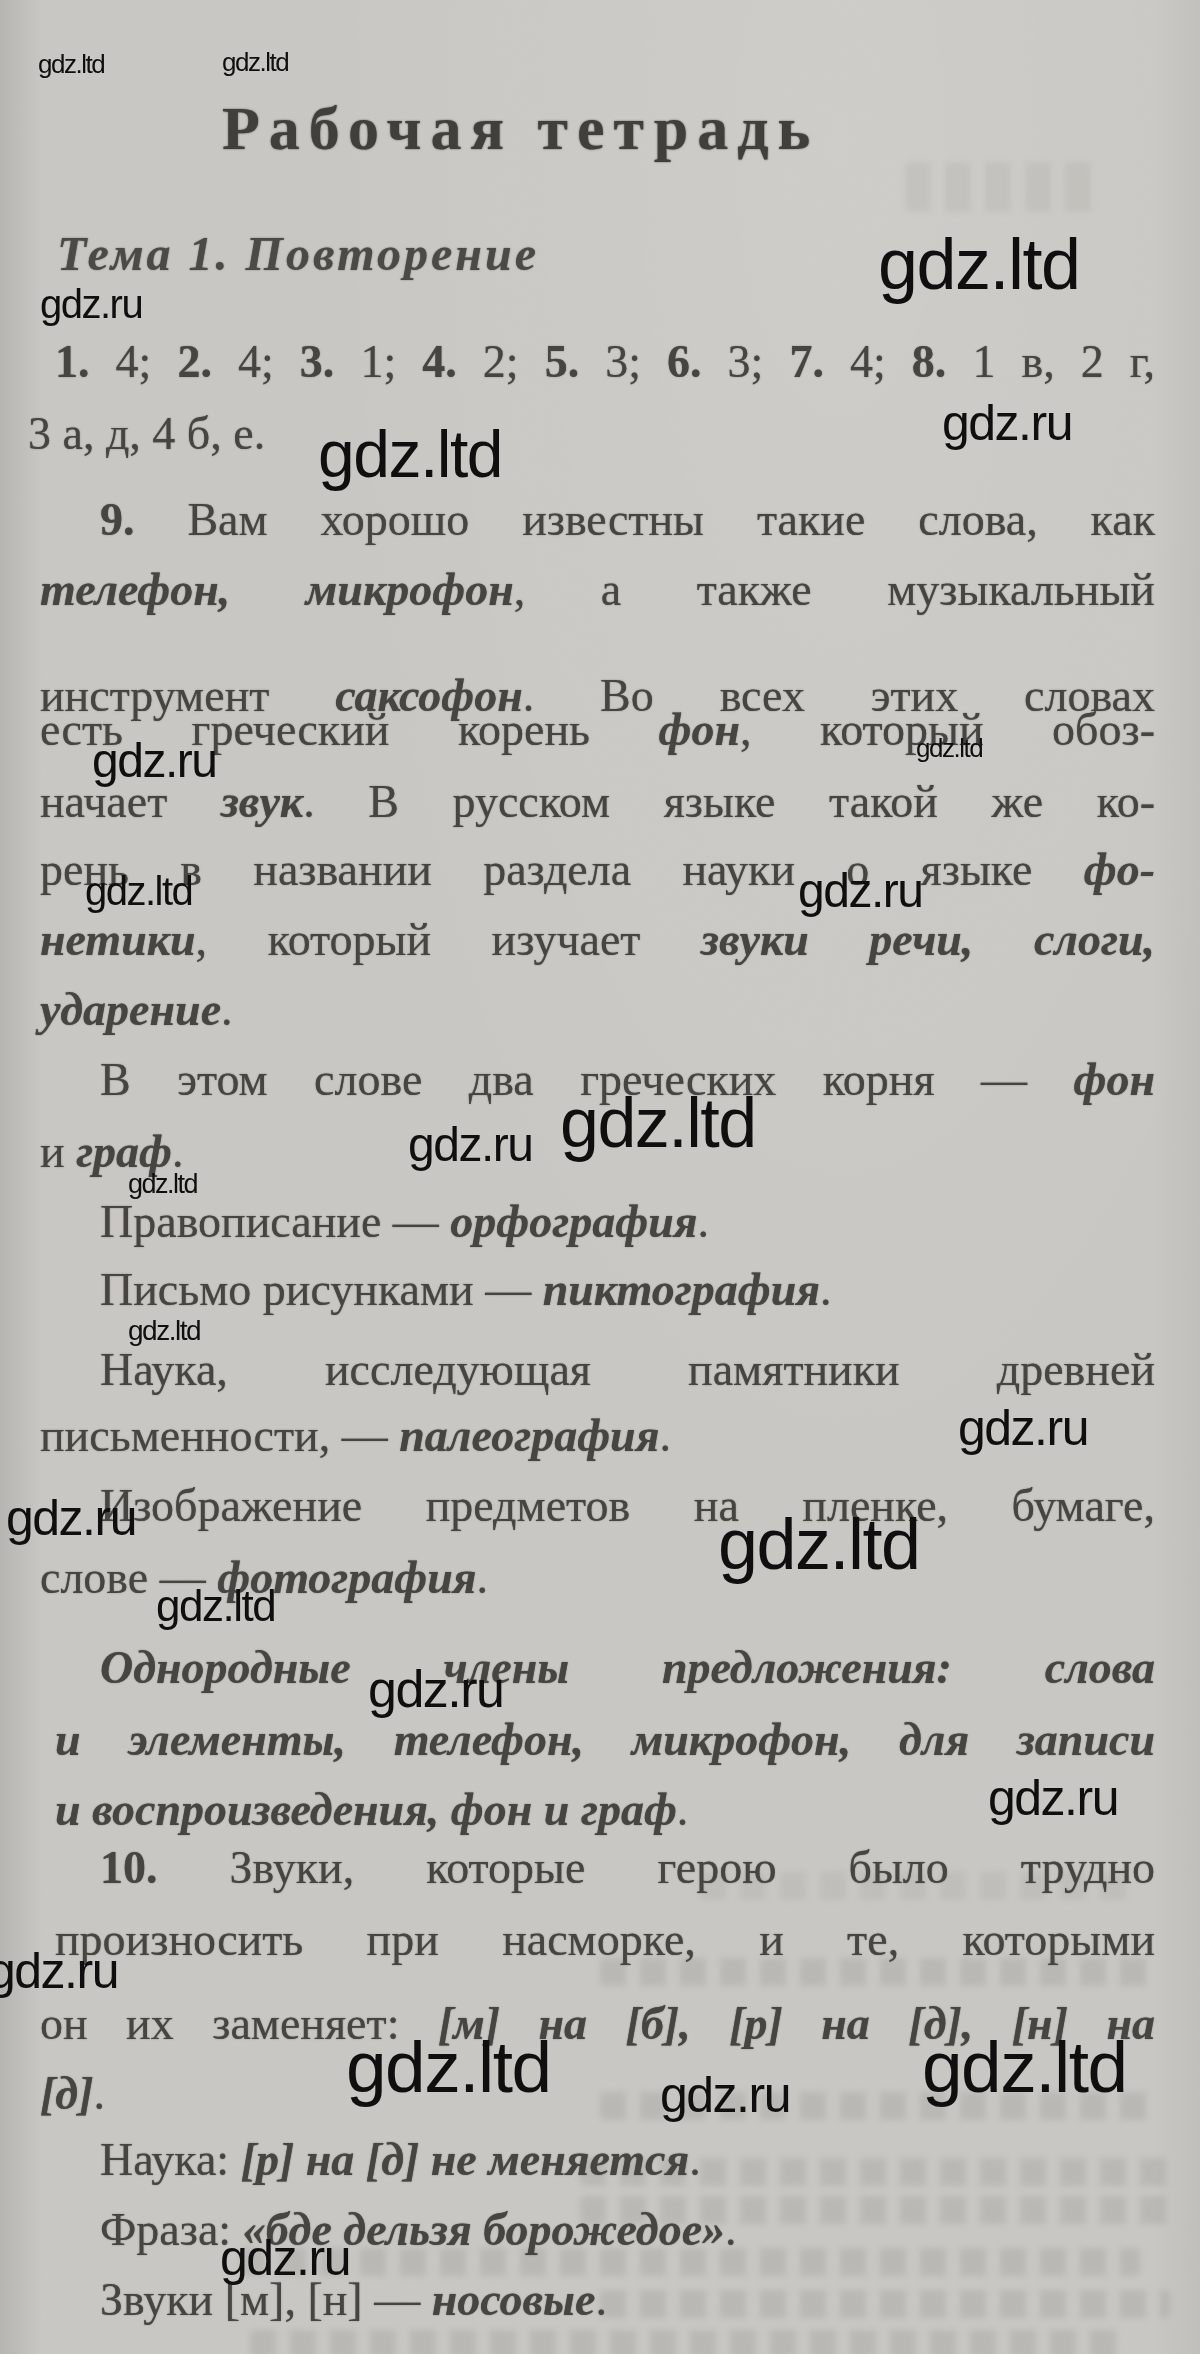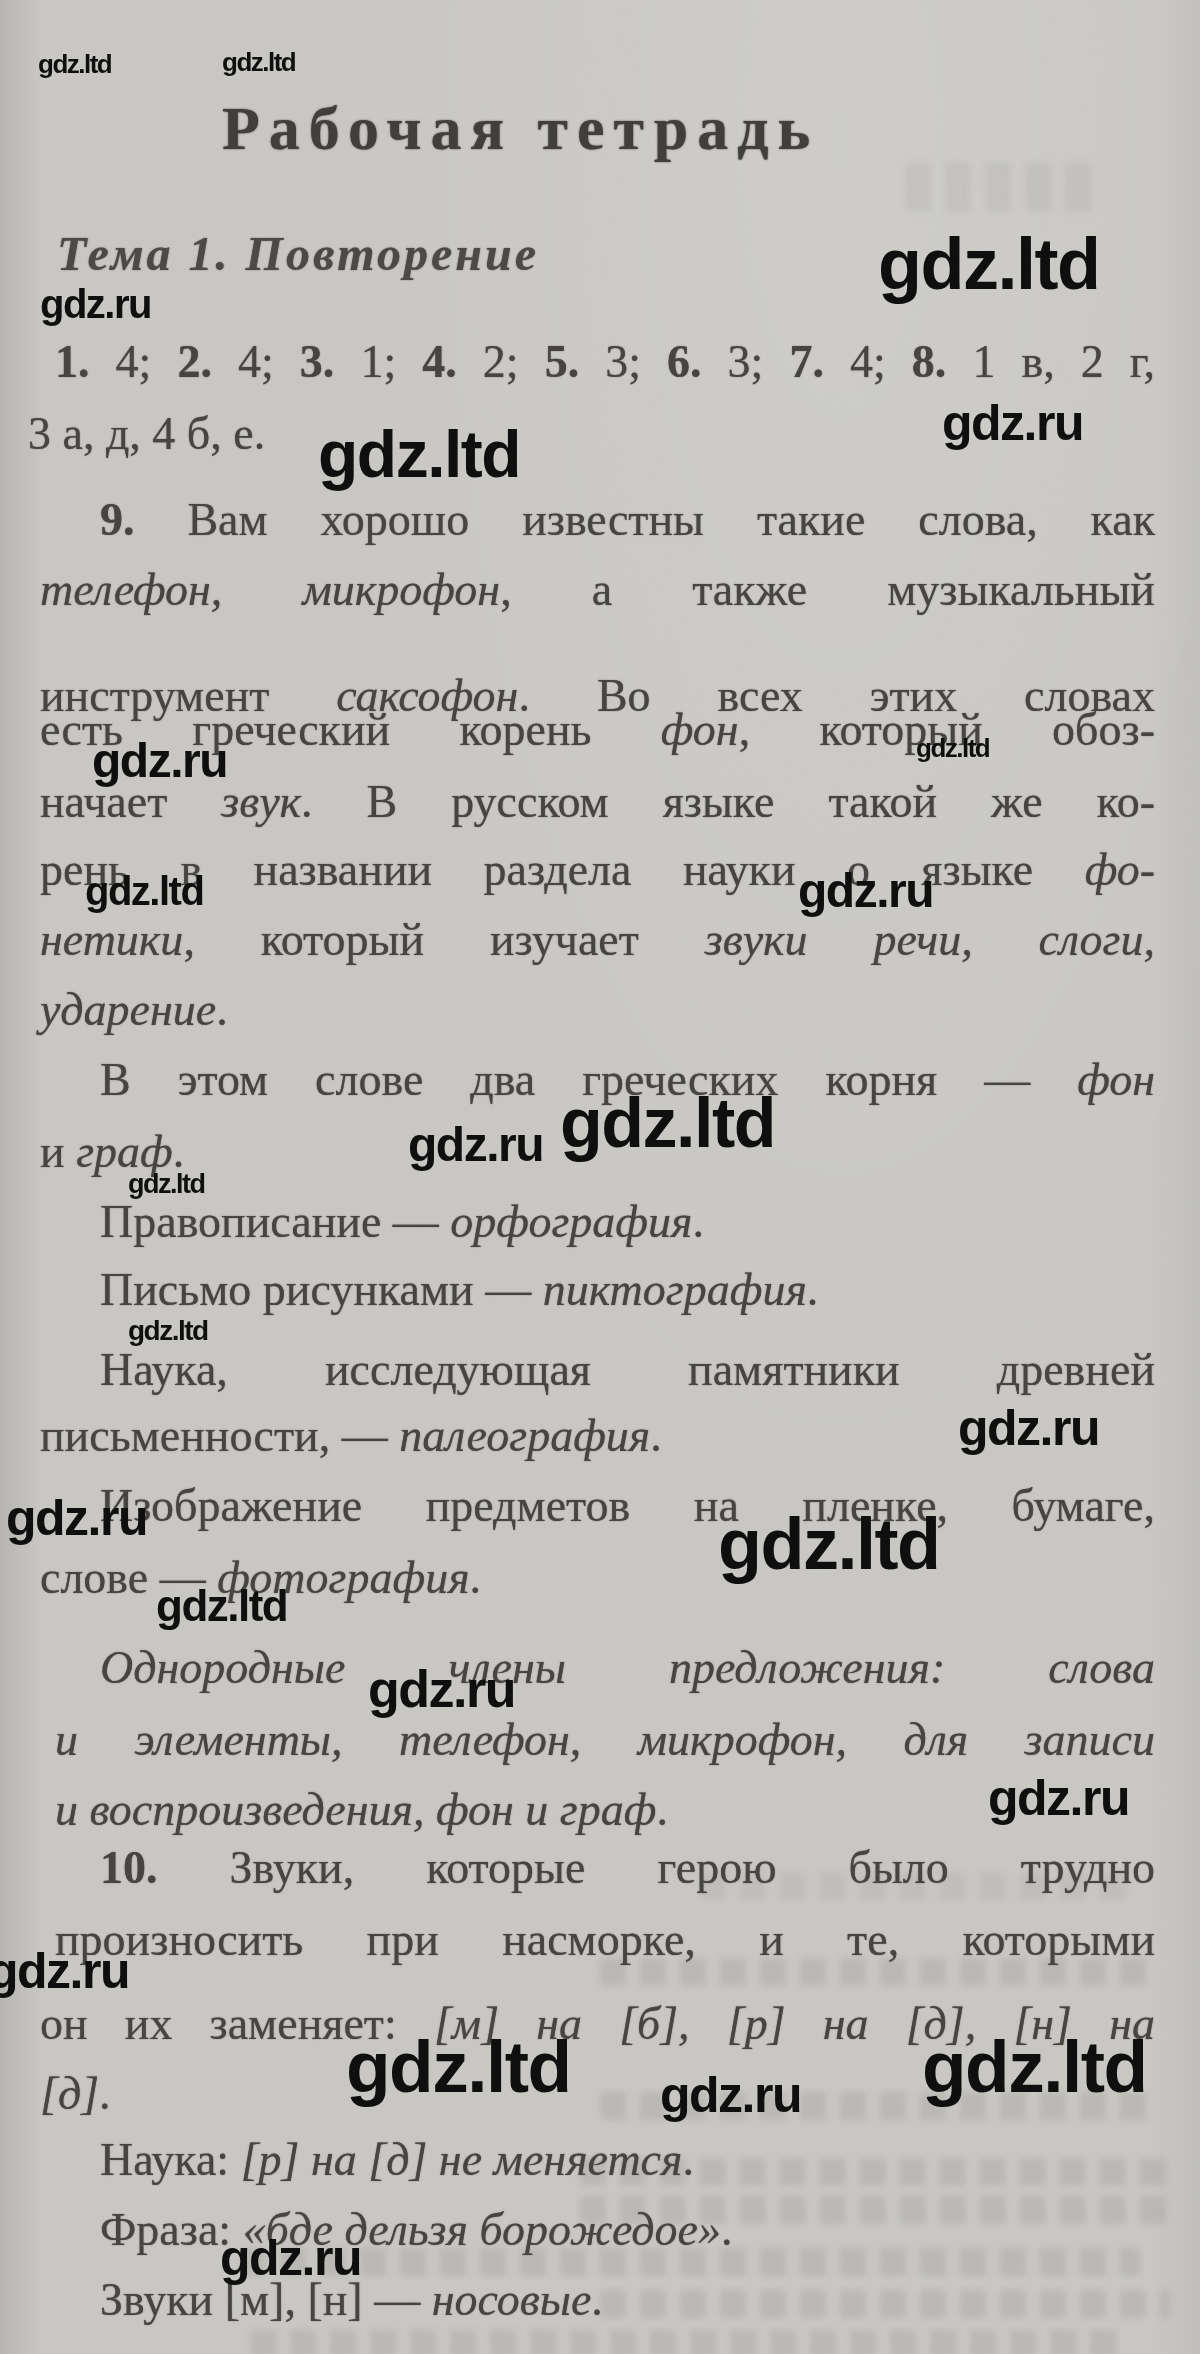--- a/index.html
+++ b/index.html
@@ -13,22 +13,22 @@
           #c9c8c4;}
   .title{position:absolute;left:222px;top:93px;font-size:62px;font-weight:bold;
          letter-spacing:9px;color:#3f3d3a;text-shadow:0 0 2px rgba(62,60,56,.8);}
   .section{position:absolute;left:57px;top:226px;font-size:48px;font-weight:bold;
            font-style:italic;letter-spacing:3px;color:#4a4845;
            text-shadow:0 0 1.5px rgba(70,68,64,.8);}
   .line{position:absolute;left:40px;width:1115px;font-size:46px;line-height:1.05;
         color:#454340;text-shadow:0 0 1.2px rgba(73,70,66,.85);}
   .just{text-align:justify;text-align-last:justify;}
   .s-b{font-weight:bold;}
-  .s-bi{font-weight:normal;font-style:italic;}
-  .wm{position:absolute;font-family:"Liberation Sans",sans-serif;font-weight:700;
+  .s-bi{font-weight:bold;font-style:italic;}
+  .wm{position:absolute;font-family:"Liberation Sans",sans-serif;font-weight:400;
       color:#0c0c0c;letter-spacing:-1.5px;line-height:0.95;white-space:nowrap;}
   .bleed{position:absolute;height:28px;border-radius:5px;opacity:.33;filter:blur(3px);
          background:repeating-linear-gradient(90deg,
             rgba(122,120,114,.55) 0 26px, rgba(122,120,114,0) 26px 40px);}
   .bleed.faint{opacity:.2;}
   .noise{position:absolute;inset:0;pointer-events:none;opacity:.5;}
 </style>
 </head>
 <body>
 

